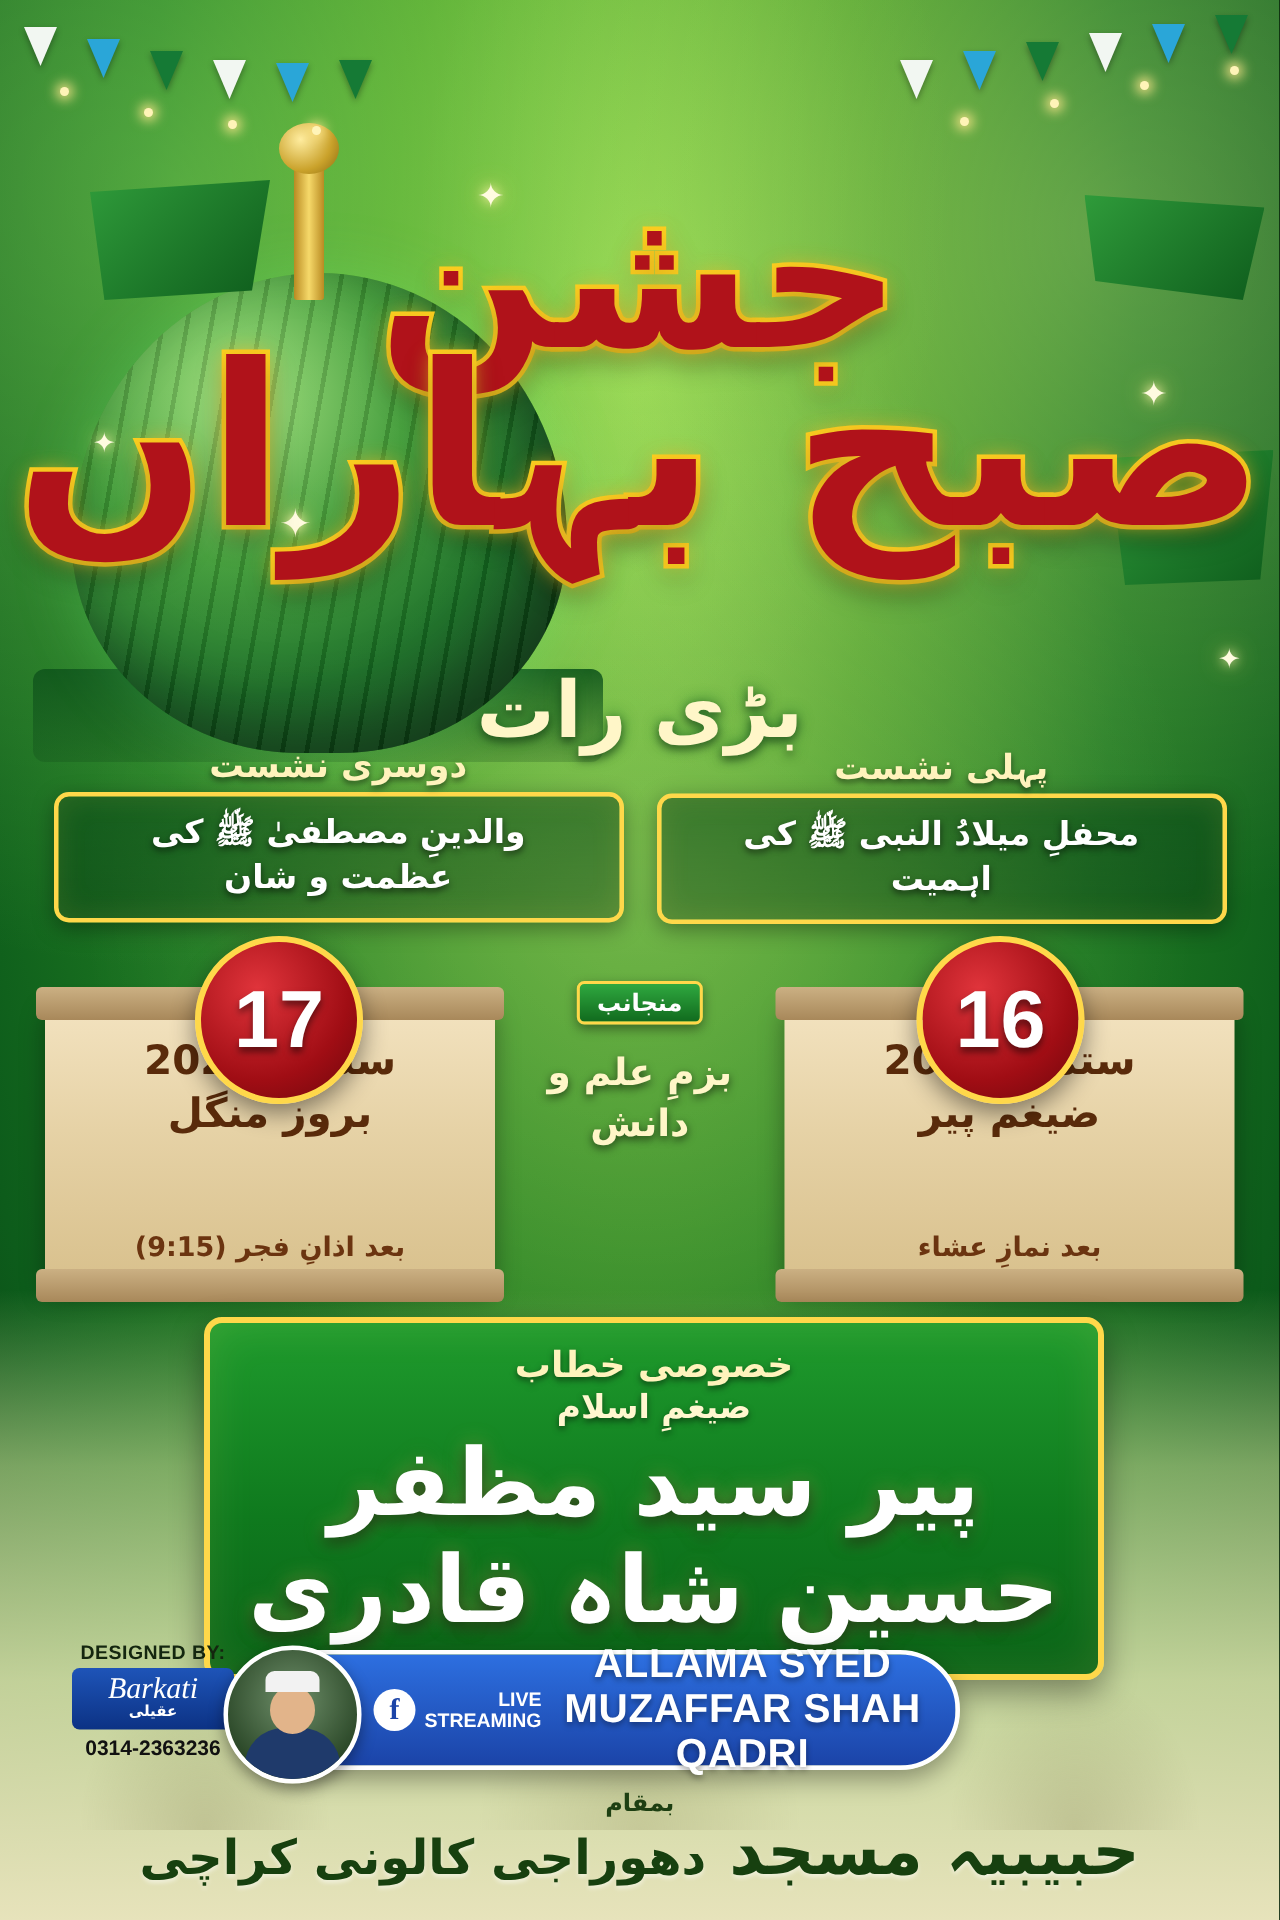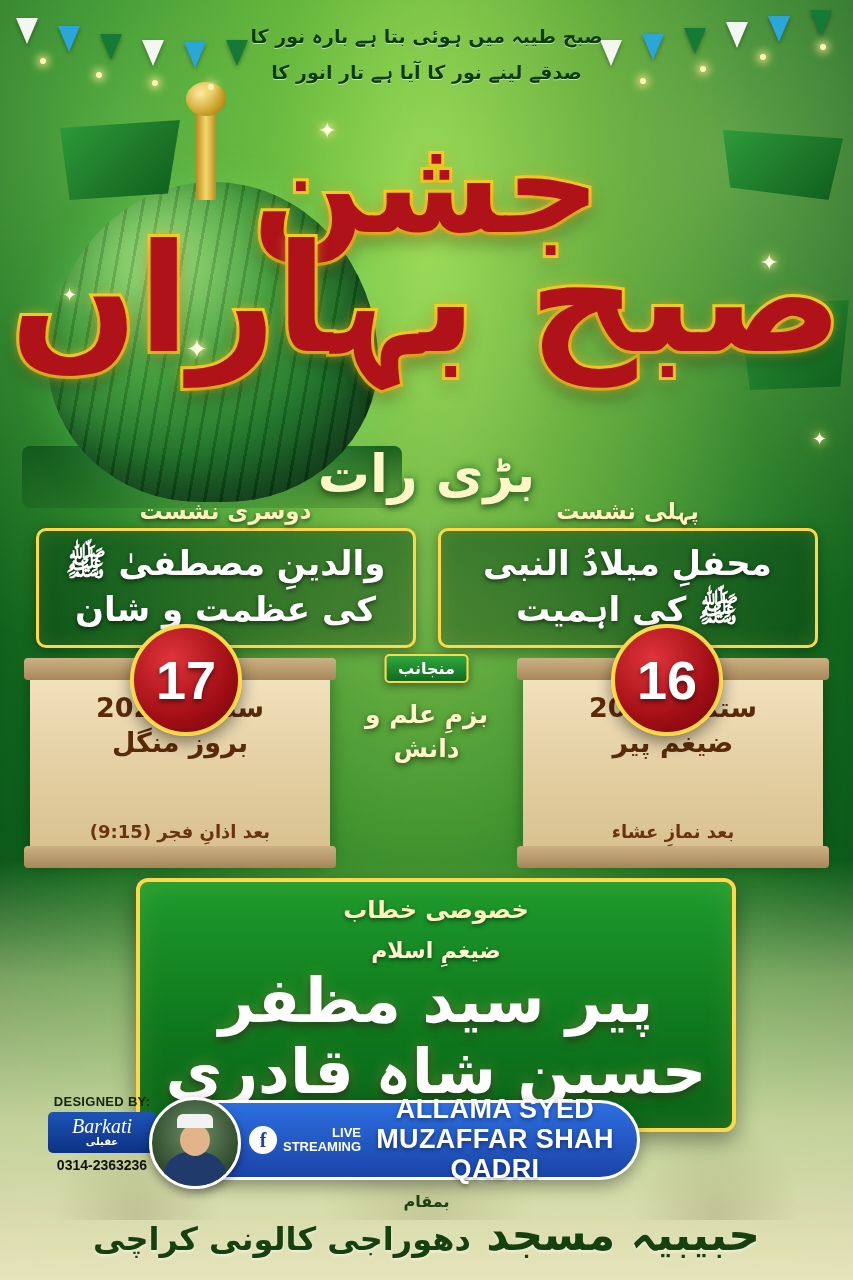--- a/index.html
+++ b/index.html
@@ -200,21 +200,21 @@
     text-shadow: 0 2px 4px rgba(0,0,0,0.55);
     margin-bottom: 4px;
   }
   .session-box {
     border: 3px solid #ffd84a;
     border-radius: 10px;
     background: linear-gradient(to bottom, rgba(8,70,22,0.55), rgba(6,48,16,0.35));
     padding: 10px 24px 12px;
     box-shadow: 0 4px 14px rgba(0,0,0,0.35), inset 0 0 20px rgba(255,220,90,0.12);
     color: #ffffff;
-    font-size: 34px;
+    font-size: 22px;
     line-height: 1.35;
     text-shadow: 0 2px 5px rgba(0,0,0,0.6);
   }
   
   .scrolls {
     position: absolute;
     top: 640px;
     left: 20px; right: 20px;
     height: 240px;
   }
@@ -314,21 +314,21 @@
     box-shadow: 0 8px 22px rgba(0,0,0,0.4), inset 0 0 30px rgba(255,230,120,0.12);
   }
   .speaker-kicker {
     color: #fff3bc;
     font-size: 24px;
     text-shadow: 0 2px 4px rgba(0,0,0,0.5);
   }
   .speaker-title {
     color: #fff7cf;
     font-size: 22px;
-    margin-top: 14px;
+    margin-top: 2px;
     text-shadow: 0 2px 4px rgba(0,0,0,0.5);
   }
   .speaker-name {
     color: #ffffff;
     font-size: 62px;
     line-height: 1.15;
     margin-top: 2px;
     text-shadow: 0 4px 10px rgba(0,0,0,0.55), 0 0 14px rgba(255,220,110,0.35);
   }
   
@@ -515,24 +515,20 @@
   <div class="sideflag" style="right:10px; top:130px; width:120px; height:70px; clip-path:polygon(0 0,100% 12%,88% 100%,6% 82%);"></div>
   <div class="sideflag" style="right:4px; top:300px; width:110px; height:90px; clip-path:polygon(0 6%,100% 0,92% 96%,10% 100%);"></div>
   <div class="sideflag" style="left:60px; top:120px; width:120px; height:80px; clip-path:polygon(0 10%,100% 0,90% 92%,8% 100%);"></div>
 
   <div class="star" style="left:186px; top:336px; font-size:26px;">✦</div>
   <div class="star" style="left:62px;  top:286px;">✦</div>
   <div class="star" style="left:318px; top:120px; font-size:22px;">✦</div>
   <div class="star" style="left:760px; top:252px; font-size:22px;">✦</div>
   <div class="star" style="left:812px; top:430px;">✦</div>
 
-  <div class="topverse urdu">
-    <div>صبح طیبہ میں ہوئی بتا ہے بارہ نور کا</div>
-    <div>صدقے لینے نور کا آیا ہے تار انور کا</div>
-  </div>
 
   <div class="main-title urdu">
     <span class="l1">جشن</span>
     <span class="l2">صبح بہاراں</span>
   </div>
 
   <div class="subtitle-night urdu">بڑی رات</div>
 
   <div class="sessions">
     <div class="session">

